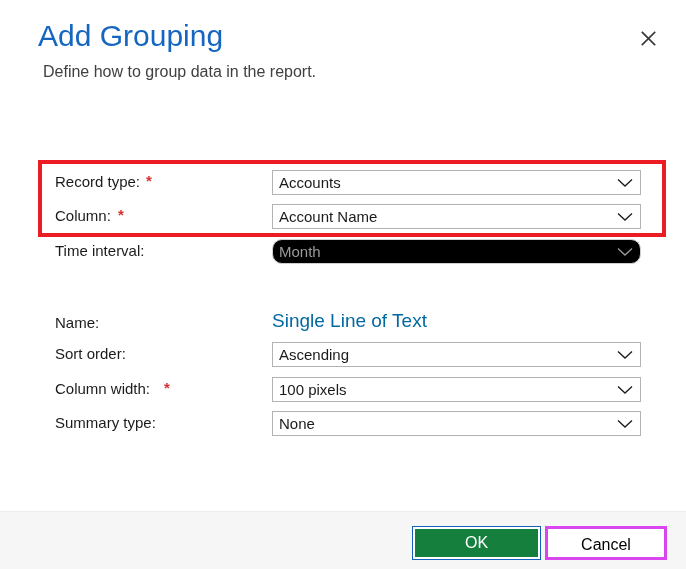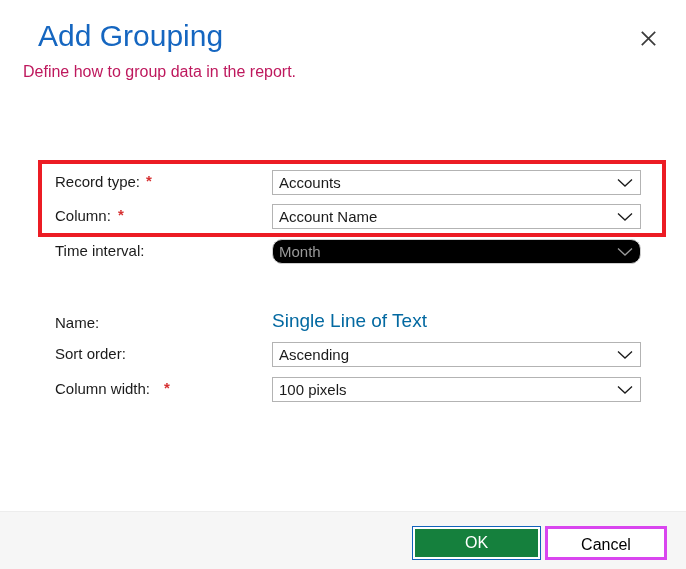--- a/index.html
+++ b/index.html
@@ -40,26 +40,26 @@
     top: 16px;
     font-size: 30px;
     font-weight: 300;
     line-height: 40px;
     color: #1566c0;
     letter-spacing: 0px;
     white-space: nowrap;
   }
   .dialog-subtitle {
     position: absolute;
-    left: 23px;
+    left: 43px;
     top: 61px;
     font-size: 16px;
     font-weight: 400;
     line-height: 22px;
-    color: #be185d;
+    color: #404040;
     white-space: nowrap;
   }
   .close-button {
     position: absolute;
     right: 22px;
     top: 22px;
     width: 32px;
     height: 32px;
     display: flex;
     align-items: center;
@@ -286,20 +286,29 @@
       <div class="form-row" style="top: 267px;">
         <div class="row-label">Column width:</div>
         <div class="req-star" style="left: 164px;">*</div>
         <div class="control">
           <div class="value">100 pixels</div>
           <svg class="chev" viewBox="0 0 16 10">
             <path d="M1 1.5 L8 8 L15 1.5" stroke="#1b1b1b" stroke-width="1.3" fill="none"></path>
           </svg>
         </div>
       </div>
+      <div class="form-row" style="top: 301px;">
+        <div class="row-label">Summary type:</div>
+        <div class="control">
+          <div class="value">None</div>
+          <svg class="chev" viewBox="0 0 16 10">
+            <path d="M1 1.5 L8 8 L15 1.5" stroke="#1b1b1b" stroke-width="1.3" fill="none"></path>
+          </svg>
+        </div>
+      </div>
     </div>
 
   <div class="highlight-box" id="highlight-required"></div>
   <div class="highlight-box" id="highlight-ok"></div>
 
   <div class="footer">
     <button class="btn btn-primary">OK</button>
     <button class="btn btn-secondary">Cancel</button>
   </div>
 

